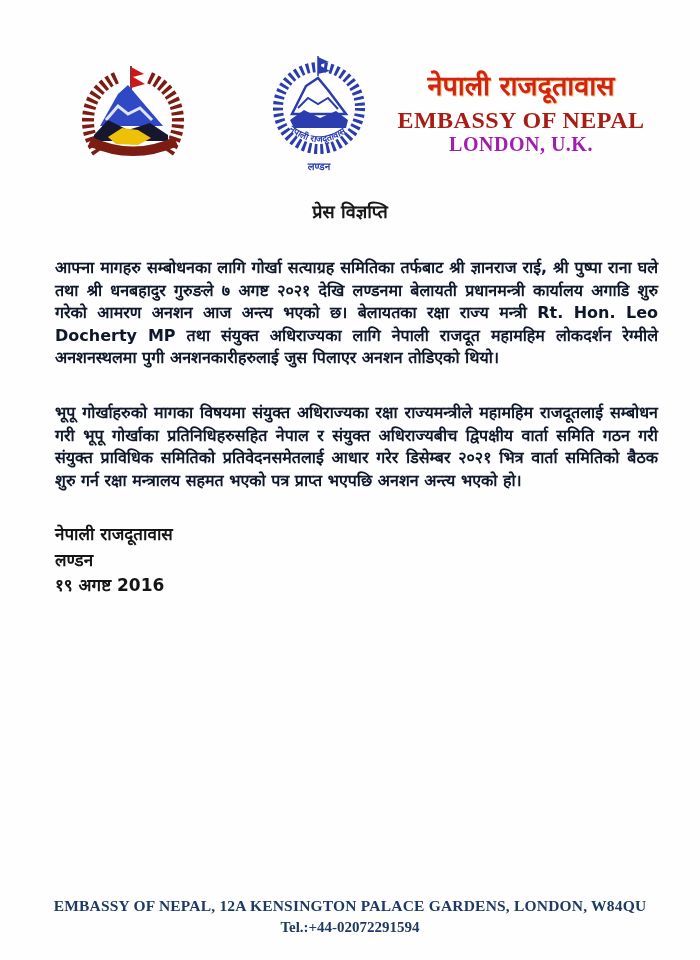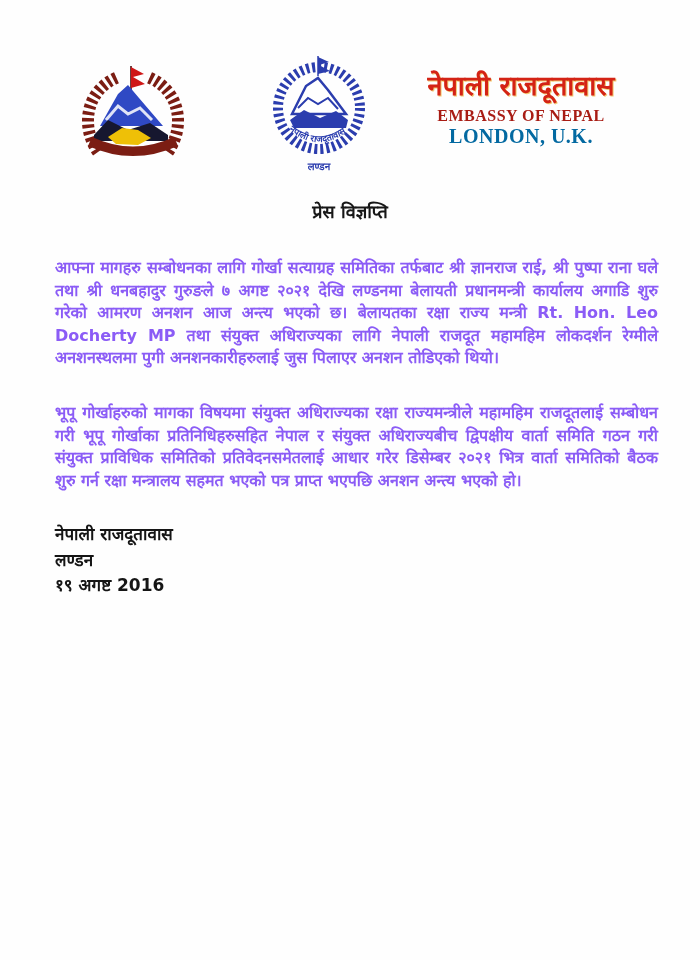--- a/index.html
+++ b/index.html
@@ -28,38 +28,38 @@
   }
   .header-nepali {
     font-size: 27px; font-weight: bold; line-height: 1.15;
     color: #d42315;
     text-shadow: 1px 1px 0 rgba(232,160,0,0.55);
     font-family: "DejaVu Sans", sans-serif;
   }
   .header-english {
     margin-top: 6px;
     font-family: "Liberation Serif", serif;
-    font-weight: bold; font-size: 16px; line-height: 1.1;
+    font-weight: bold; font-size: 24px; line-height: 1.1;
     color: #a81c14; letter-spacing: 0.5px;
   }
   .header-sub {
     font-family: "Liberation Serif", serif;
     font-weight: bold; font-size: 20px; line-height: 1.15;
-    color: #0369a1; letter-spacing: 0.5px;
+    color: #a21caf; letter-spacing: 0.5px;
   }
   
   .doc-title {
     position: absolute; left: 0; top: 199px; width: 700px;
     text-align: center; font-size: 18px; font-weight: bold;
     color: #171717;
   }
   .body-text {
     position: absolute; left: 55px; top: 257px; width: 603px;
     font-size: 16px; line-height: 22.6px; font-weight: 600;
-    text-align: justify; color: #8b5cf6;
+    text-align: justify; color: #0f172a;
   }
   .body-text p + p { margin-top: 32px; }
   .signoff {
     position: absolute; left: 55px; top: 522px;
     font-size: 17px; font-weight: bold; line-height: 25.5px;
     color: #151515;
   }
   
   .footer {
     position: absolute; left: 0; top: 895px; width: 700px;
@@ -130,14 +130,18 @@
     <p>आफ्ना मागहरु सम्बोधनका लागि गोर्खा सत्याग्रह समितिका तर्फबाट श्री ज्ञानराज राई, श्री पुष्पा राना घले तथा श्री धनबहादुर गुरुङले ७ अगष्ट २०२१ देखि लण्डनमा बेलायती प्रधानमन्त्री कार्यालय अगाडि शुरु गरेको आमरण अनशन आज अन्त्य भएको छ। बेलायतका रक्षा राज्य मन्त्री Rt. Hon. Leo Docherty MP तथा संयुक्त अधिराज्यका लागि नेपाली राजदूत महामहिम लोकदर्शन रेग्मीले अनशनस्थलमा पुगी अनशनकारीहरुलाई जुस पिलाएर अनशन तोडिएको थियो।</p>
     <p>भूपू गोर्खाहरुको मागका विषयमा संयुक्त अधिराज्यका रक्षा राज्यमन्त्रीले महामहिम राजदूतलाई सम्बोधन गरी भूपू गोर्खाका प्रतिनिधिहरुसहित नेपाल र संयुक्त अधिराज्यबीच द्विपक्षीय वार्ता समिति गठन गरी संयुक्त प्राविधिक समितिको प्रतिवेदनसमेतलाई आधार गरेर डिसेम्बर २०२१ भित्र वार्ता समितिको बैठक शुरु गर्न रक्षा मन्त्रालय सहमत भएको पत्र प्राप्त भएपछि अनशन अन्त्य भएको हो।</p>
   </div>
 
   <div class="signoff">
     <div>नेपाली राजदूतावास</div>
     <div>लण्डन</div>
     <div>१९ अगष्ट 2016</div>
   </div>
 
+  <div class="footer">
+    <div class="footer-address">EMBASSY OF NEPAL, 12A KENSINGTON PALACE GARDENS, LONDON, W84QU</div>
+    <div class="footer-tel">Tel.:+44-02072291594</div>
+  </div>
 
 </div>
 
 </body></html>

